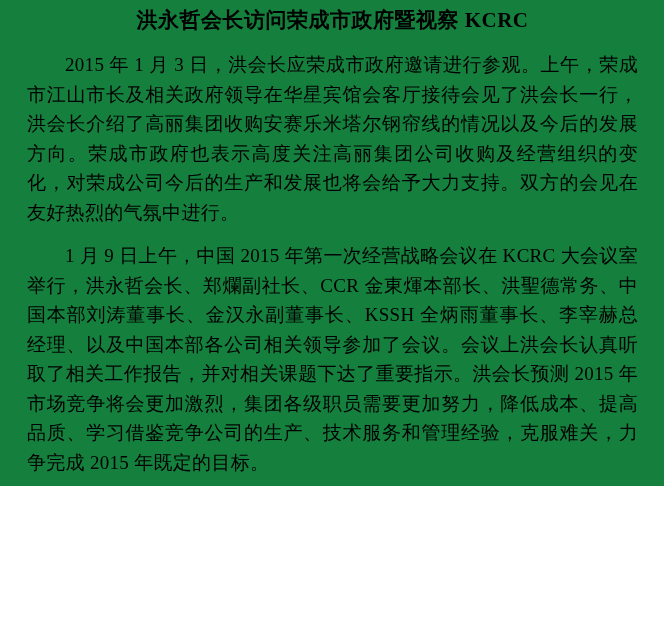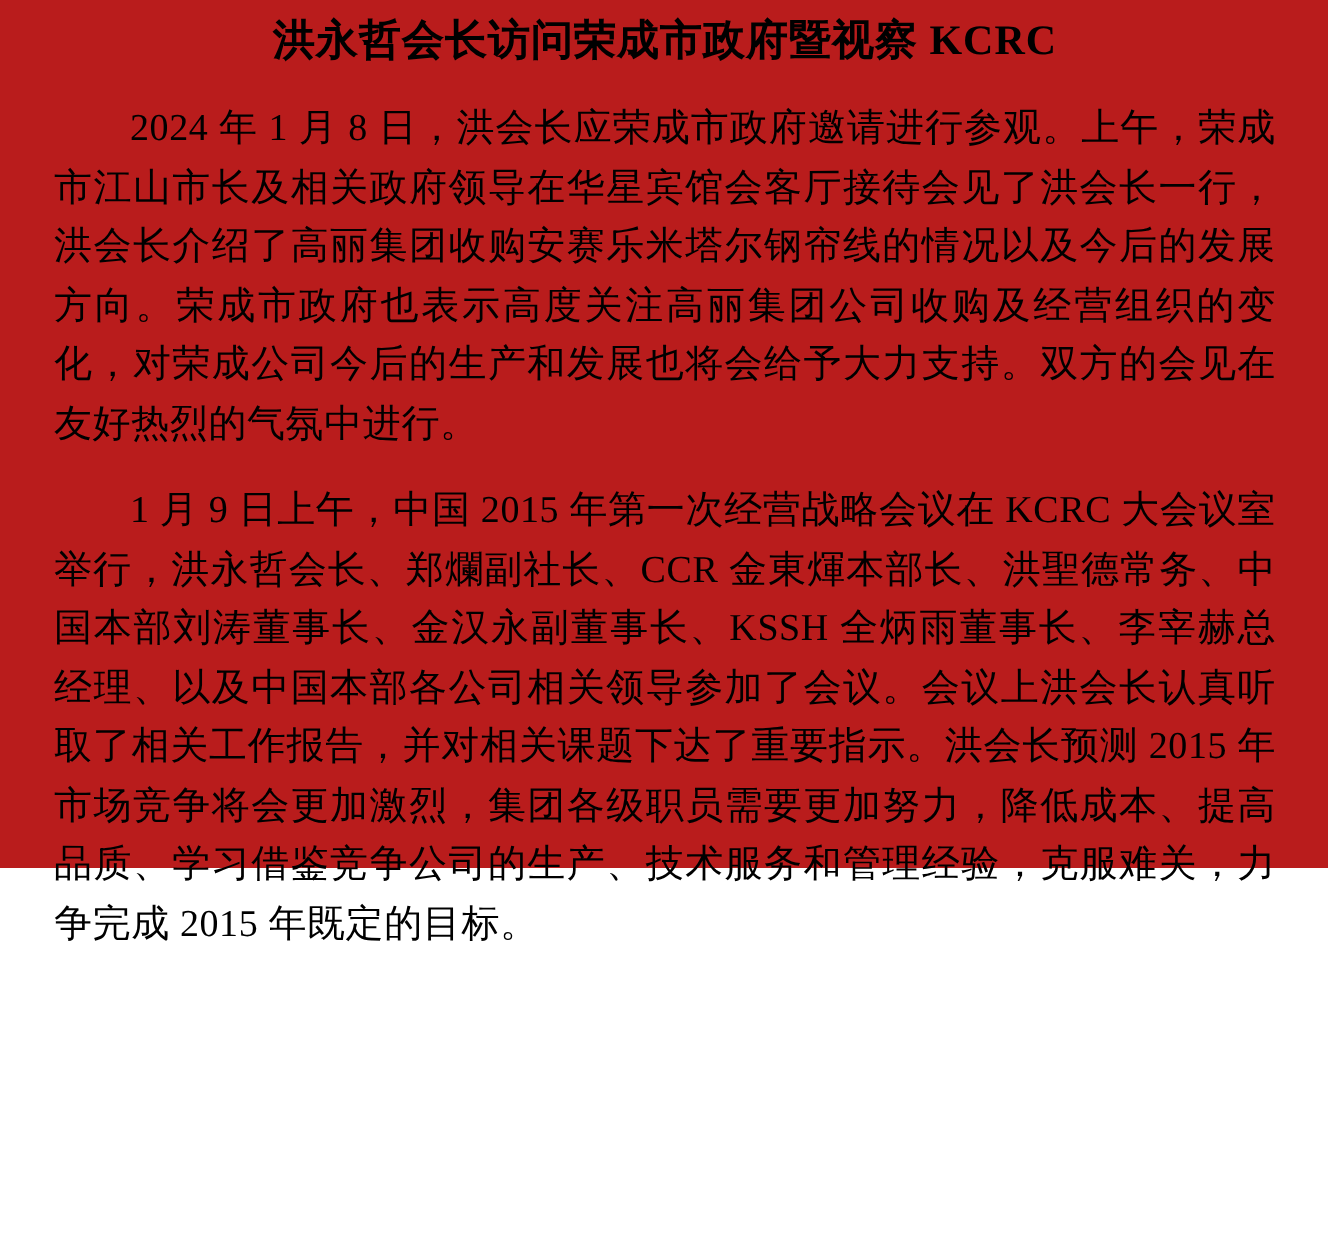--- a/index.html
+++ b/index.html
@@ -10,23 +10,23 @@
     width: 664px;
     height: 618px;
     background: #ffffff;
     color: #000000;
     font-family: "Liberation Serif", "DejaVu Serif", serif;
     overflow: hidden;
   }
   .page {
     box-sizing: border-box;
     width: 664px;
-    height: 434px;
+    height: 486px;
     padding: 7px 26px 0 27px;
-    background: #b91c1c;
+    background: #15803d;
   }
   .doc-title {
     font-size: 21px;
     font-weight: bold;
     text-align: center;
     line-height: 27px;
     margin: 0 0 16px 0;
     letter-spacing: 0.5px;
   }
   .doc-para {
@@ -38,17 +38,17 @@
     margin: 0 0 14px 0;
     letter-spacing: 0.3px;
   }
 </style>
 </head>
 <body>
 
 <div class="page">
   <h1 class="doc-title">洪永哲会长访问荣成市政府暨视察 KCRC</h1>
 
-  <p class="doc-para">2024 年 1 月 8 日，洪会长应荣成市政府邀请进行参观。上午，荣成市江山市长及相关政府领导在华星宾馆会客厅接待会见了洪会长一行，洪会长介绍了高丽集团收购安赛乐米塔尔钢帘线的情况以及今后的发展方向。荣成市政府也表示高度关注高丽集团公司收购及经营组织的变化，对荣成公司今后的生产和发展也将会给予大力支持。双方的会见在友好热烈的气氛中进行。</p>
+  <p class="doc-para">2015 年 1 月 3 日，洪会长应荣成市政府邀请进行参观。上午，荣成市江山市长及相关政府领导在华星宾馆会客厅接待会见了洪会长一行，洪会长介绍了高丽集团收购安赛乐米塔尔钢帘线的情况以及今后的发展方向。荣成市政府也表示高度关注高丽集团公司收购及经营组织的变化，对荣成公司今后的生产和发展也将会给予大力支持。双方的会见在友好热烈的气氛中进行。</p>
 
 
   <p class="doc-para">1 月 9 日上午，中国 2015 年第一次经营战略会议在 KCRC 大会议室举行，洪永哲会长、郑爛副社长、CCR 金東煇本部长、洪聖德常务、中国本部刘涛董事长、金汉永副董事长、KSSH 全炳雨董事长、李宰赫总经理、以及中国本部各公司相关领导参加了会议。会议上洪会长认真听取了相关工作报告，并对相关课题下达了重要指示。洪会长预测 2015 年市场竞争将会更加激烈，集团各级职员需要更加努力，降低成本、提高品质、学习借鉴竞争公司的生产、技术服务和管理经验，克服难关，力争完成 2015 年既定的目标。</p>
 </div>
 
 </body></html>

